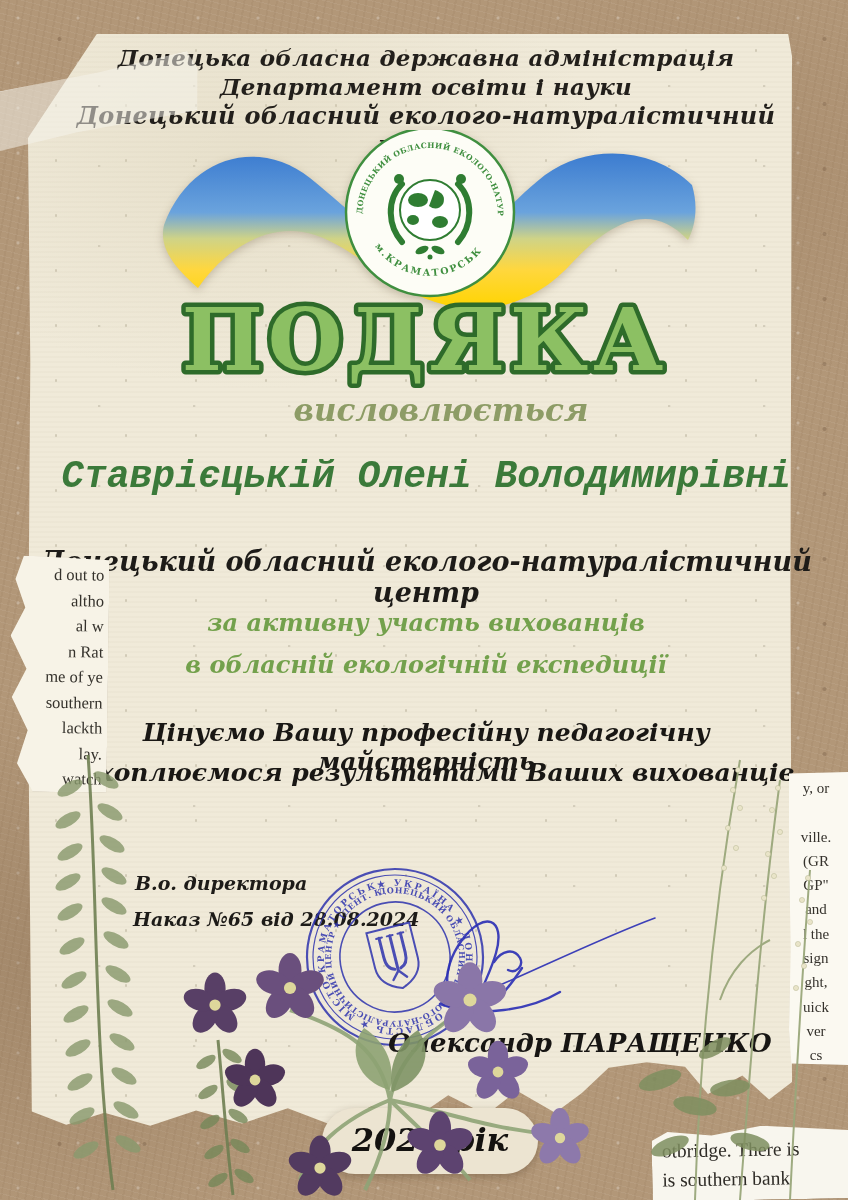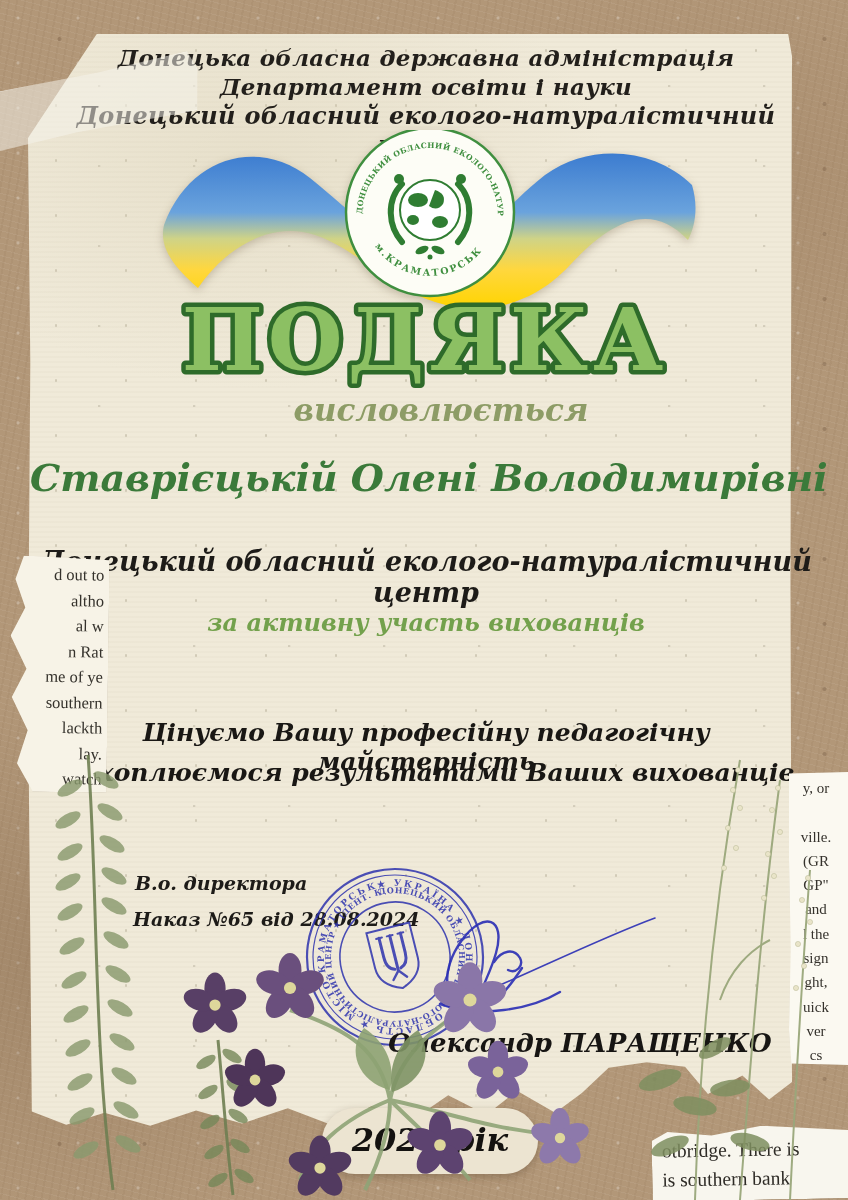--- a/index.html
+++ b/index.html
@@ -21,21 +21,21 @@
       radial-gradient(circle 1px at 40% 30%, rgba(140,130,105,.30) 0 1px, transparent 1.5px),
       radial-gradient(circle 1px at 75% 65%, rgba(120,110,90,.22) 0 1px, transparent 1.5px),
       repeating-linear-gradient(0deg, rgba(160,150,120,.045) 0 2px, transparent 2px 5px);
     background-size:auto,70px 55px,95px 80px,auto;
     clip-path:polygon(9% 0,99.5% 0,100% 2%,99.8% 50%,100% 95.8%,97% 97.4%,93.5% 95.2%,89% 96.9%,86% 94.4%,81% 94%,76% 94.5%,72.5% 96.8%,69% 98.6%,64% 96.6%,60% 98.8%,55% 97%,50% 99.4%,45% 98%,40% 99.8%,34% 98.2%,28% 99.6%,22% 98.4%,16% 99.8%,10% 98.6%,5% 99.7%,0.5% 98.5%,0 60%,0.3% 30%,0 9.5%);
     box-shadow:0 8px 22px rgba(60,40,20,.35);}
   .script{font-family:"DejaVu Serif", serif;font-style:italic;font-weight:bold;}
   .center{left:30px;right:26px;text-align:center;}
   .hdr{color:#221f1b;letter-spacing:.3px;}
   .subtitle{color:#8d9c66;font-size:31px;margin-left:30px;}
-  .recipient{color:#3b7a3a;font-size:38px;white-space:nowrap;}
+  .recipient{color:#3b7a3a;font-size:38px;white-space:nowrap;font-family:Liberation Mono, monospace;}
   .org{color:#1d1b18;font-size:27px;}
   .reason{color:#73a14c;font-size:24px;}
   .msg{color:#191714;font-size:25px;font-style:italic;}
   .signer-pos{font-size:19px;color:#1d1b18;}
   .signer-ord{font-size:19px;color:#1d1b18;font-style:italic;}
   .signer-name{font-size:26px;color:#171513;width:400px;text-align:center;}
   .year-pill{left:322px;top:1108px;width:216px;height:66px;border-radius:34px;background:#ece4d1;
     box-shadow:0 3px 8px rgba(70,50,30,.30);text-align:center;line-height:64px;font-size:32px;color:#141210;}
   .scrap{background:#f7f3e7;color:#35322c;font-family:"Liberation Serif","DejaVu Serif",serif;
     box-shadow:2px 3px 7px rgba(80,60,40,.30);}
@@ -112,20 +112,21 @@
   </svg>
 
   <svg class="abs" style="left:135px;top:286px;" width="580" height="112" viewBox="0 0 580 112">
     <text x="290" y="84" text-anchor="middle" font-family="DejaVu Sans, sans-serif" font-size="86" font-weight="bold" fill="#8cc063" stroke="#2e6b2a" stroke-width="9" stroke-linejoin="round" paint-order="stroke" letter-spacing="5">ПОДЯКА</text>
   </svg>
 
   <div class="abs center script subtitle" style="top:392px;">висловлюється</div>
   <div class="abs center script recipient" style="top:455px;">Ставрієцькій Олені Володимирівні</div>
   <div class="abs center script org" style="top:546px;">Донецький обласний еколого-натуралістичний центр</div>
   <div class="abs center script reason" style="top:608px;">за активну участь вихованців</div>
+  <div class="abs center script reason" style="top:650px;">в обласній екологічній експедиції</div>
   <div class="abs center script msg" style="top:718px;">Цінуємо Вашу професійну педагогічну майстерність</div>
   <div class="abs center script msg" style="top:758px;">і захоплюємося результатами Ваших вихованців.</div>
 
   <div class="abs script signer-pos" style="left:135px;top:872px;">В.о. директора</div>
   <div class="abs script signer-ord" style="left:133px;top:908px;">Наказ №65 від 28.08.2024</div>
 
   <svg class="abs stamp" style="left:300px;top:862px;" width="190" height="190" viewBox="-95 -95 190 190">
     <g stroke="#2e33ae" fill="none">
       <circle r="88" stroke-width="2.2"></circle>
       <circle r="82" stroke-width="1.2"></circle>

